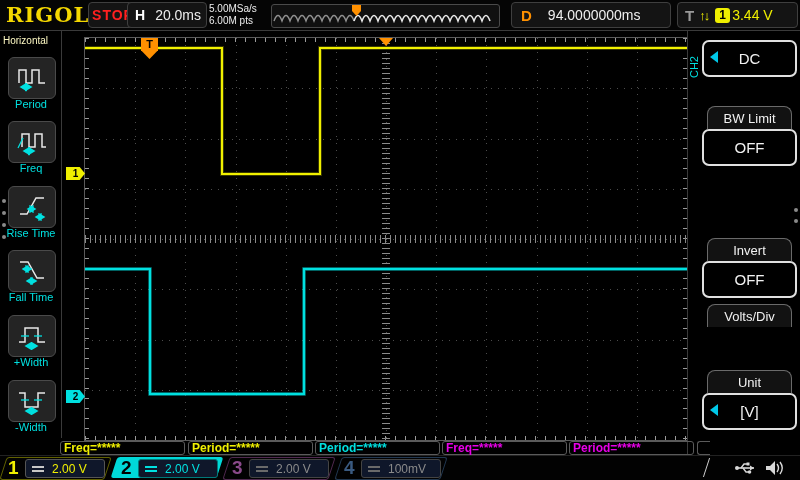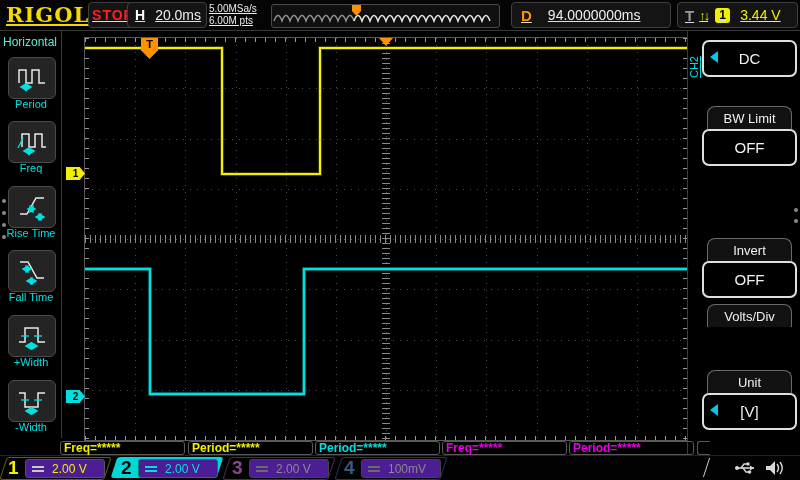--- a/index.html
+++ b/index.html
@@ -1,18 +1,18 @@
 <!DOCTYPE html>
 <html><head>
 <meta charset="utf-8">
 <style>
   html,body{margin:0;padding:0;background:#000;}
   #screen{position:relative;width:800px;height:480px;background:#000;overflow:hidden;
           font-family:"Liberation Sans",sans-serif;color:#ddd;}
-  .abs{position:absolute;text-decoration:underline;}
+  .abs{position:absolute;}
 
   
   #topbar{left:0;top:0;width:800px;height:30px;background:#050505;border-bottom:1px solid #3a3a3a;}
   #logo{left:6px;top:2px;font-family:"DejaVu Serif",serif;font-weight:bold;font-size:21px;
         color:#f5d800;letter-spacing:1px;}
   .tbox{background:#141414;border:1px solid #3f3f3f;border-radius:4px;height:24px;top:2px;
         display:flex;align-items:center;}
   #stopbox{left:88px;width:48px;justify-content:center;}
   #stopbox span{color:#ff2020;font-weight:bold;font-size:14px;letter-spacing:1px;}
   #hbox{left:127px;width:78px;}
@@ -25,25 +25,25 @@
         clip-path:polygon(0 0,100% 0,100% 55%,50% 100%,0 55%);}
   #dbox{left:511px;width:158px;}
   #dbox .dletter{color:#ff9000;font-weight:bold;font-size:15px;margin-left:9px;}
   #dbox .dval{color:#eee;font-size:14px;margin-left:16px;}
   #trigbox{left:677px;width:119px;}
   #trigbox .tletter{color:#9a9a9a;font-weight:bold;font-size:15px;margin-left:7px;}
   #trigbox .slope{color:#f0f000;font-size:13px;margin-left:5px;letter-spacing:-2px;}
   #trigbox .srcbadge{background:#f0f000;color:#000;font-weight:bold;font-size:12px;
         width:15px;height:15px;border-radius:3px;display:inline-flex;align-items:center;
         justify-content:center;margin-left:7px;}
-  #trigbox .tlevel{color:#f0f000;font-size:14px;margin-left:10px;}
+  #trigbox .tlevel{color:#f0f000;font-size:14px;margin-left:2px;}
 
   
   #leftmenu{left:0;top:30px;width:62px;height:425px;}
-  #leftmenu .title{position:absolute;left:3px;top:5px;color:#5eead4;font-size:12px;}
+  #leftmenu .title{position:absolute;left:3px;top:5px;color:#fef9c3;font-size:10px;}
   .lbtn{position:absolute;left:8px;width:46px;height:40px;background:#242424;
         border:1px solid #4a4a4a;border-radius:6px;display:flex;align-items:center;justify-content:center;}
   .llabel{position:absolute;left:0;width:62px;text-align:center;color:#00e0e0;font-size:11px;}
   .pagedot{position:absolute;width:4px;height:4px;border-radius:50%;background:#8a8a8a;}
   #lm-border{left:61px;top:30px;width:1px;height:408px;background:#3a3a3a;}
 
   
   #grid{left:84px;top:37px;width:602px;height:402px;border:1px solid #5a5a5a;background:#000;}
   .vline{position:absolute;top:0;width:1px;height:402px;
          background:repeating-linear-gradient(to bottom,#4c4c4c 0 1px,transparent 1px 7px);}
@@ -85,21 +85,21 @@
   
   .mslot{position:absolute;top:441px;height:12px;border:1px solid #5a5a5a;border-radius:3px;
          font-size:12px;font-weight:bold;line-height:12px;padding-left:3px;width:120px;}
   #mslot-empty{position:absolute;top:441px;left:697px;width:12px;height:12px;
          border:1px solid #5a5a5a;border-right:none;border-radius:3px 0 0 3px;}
 
   
   #bottombar{left:0;top:455px;width:800px;height:25px;background:#020202;border-top:1px solid #222;}
   .chskew{position:absolute;top:1px;height:21px;transform:skewX(-18deg);border-radius:3px;}
   .chnum{position:absolute;top:1px;font-size:19px;font-weight:bold;line-height:22px;}
-  .chvbox{position:absolute;top:3px;width:78px;height:17px;background:#4c1d95;
+  .chvbox{position:absolute;top:3px;width:78px;height:17px;background:#0f172a;
           border:1px solid #555;border-radius:3px;display:flex;align-items:center;}
   .cicon{display:inline-block;width:12px;margin-left:6px;}
   .cicon .l1{height:2px;}
   .cicon .l2{margin-top:2px;height:0;border-top:2px dashed;}
   .chval{font-size:12px;margin-left:8px;}
   #sep-slash{position:absolute;left:706px;top:2px;width:1px;height:19px;background:#cfcfcf;
              transform:skewX(-18deg);}
 </style>
 </head>
 <body>

